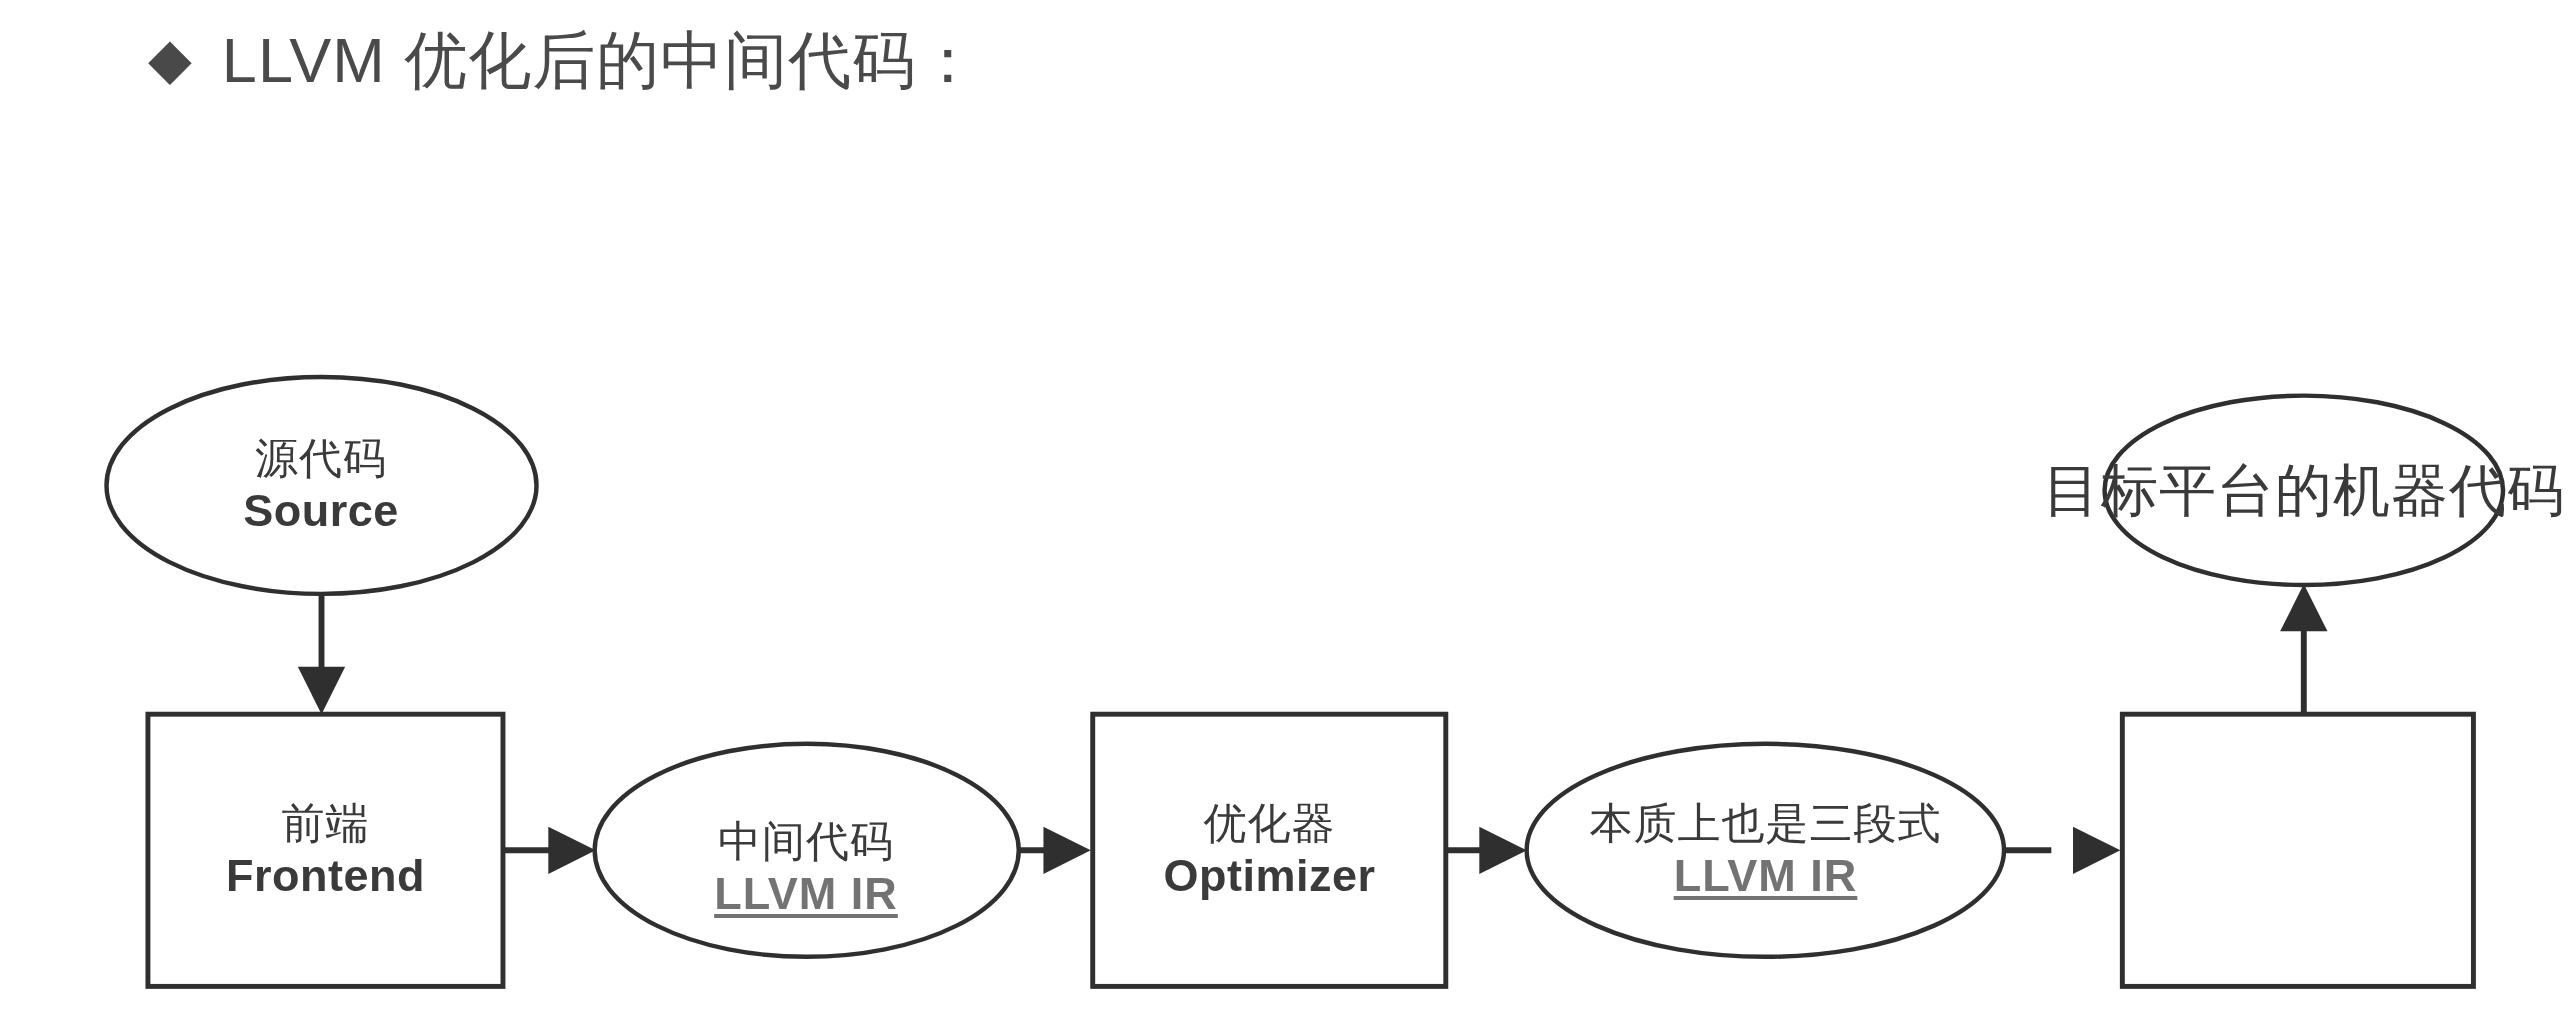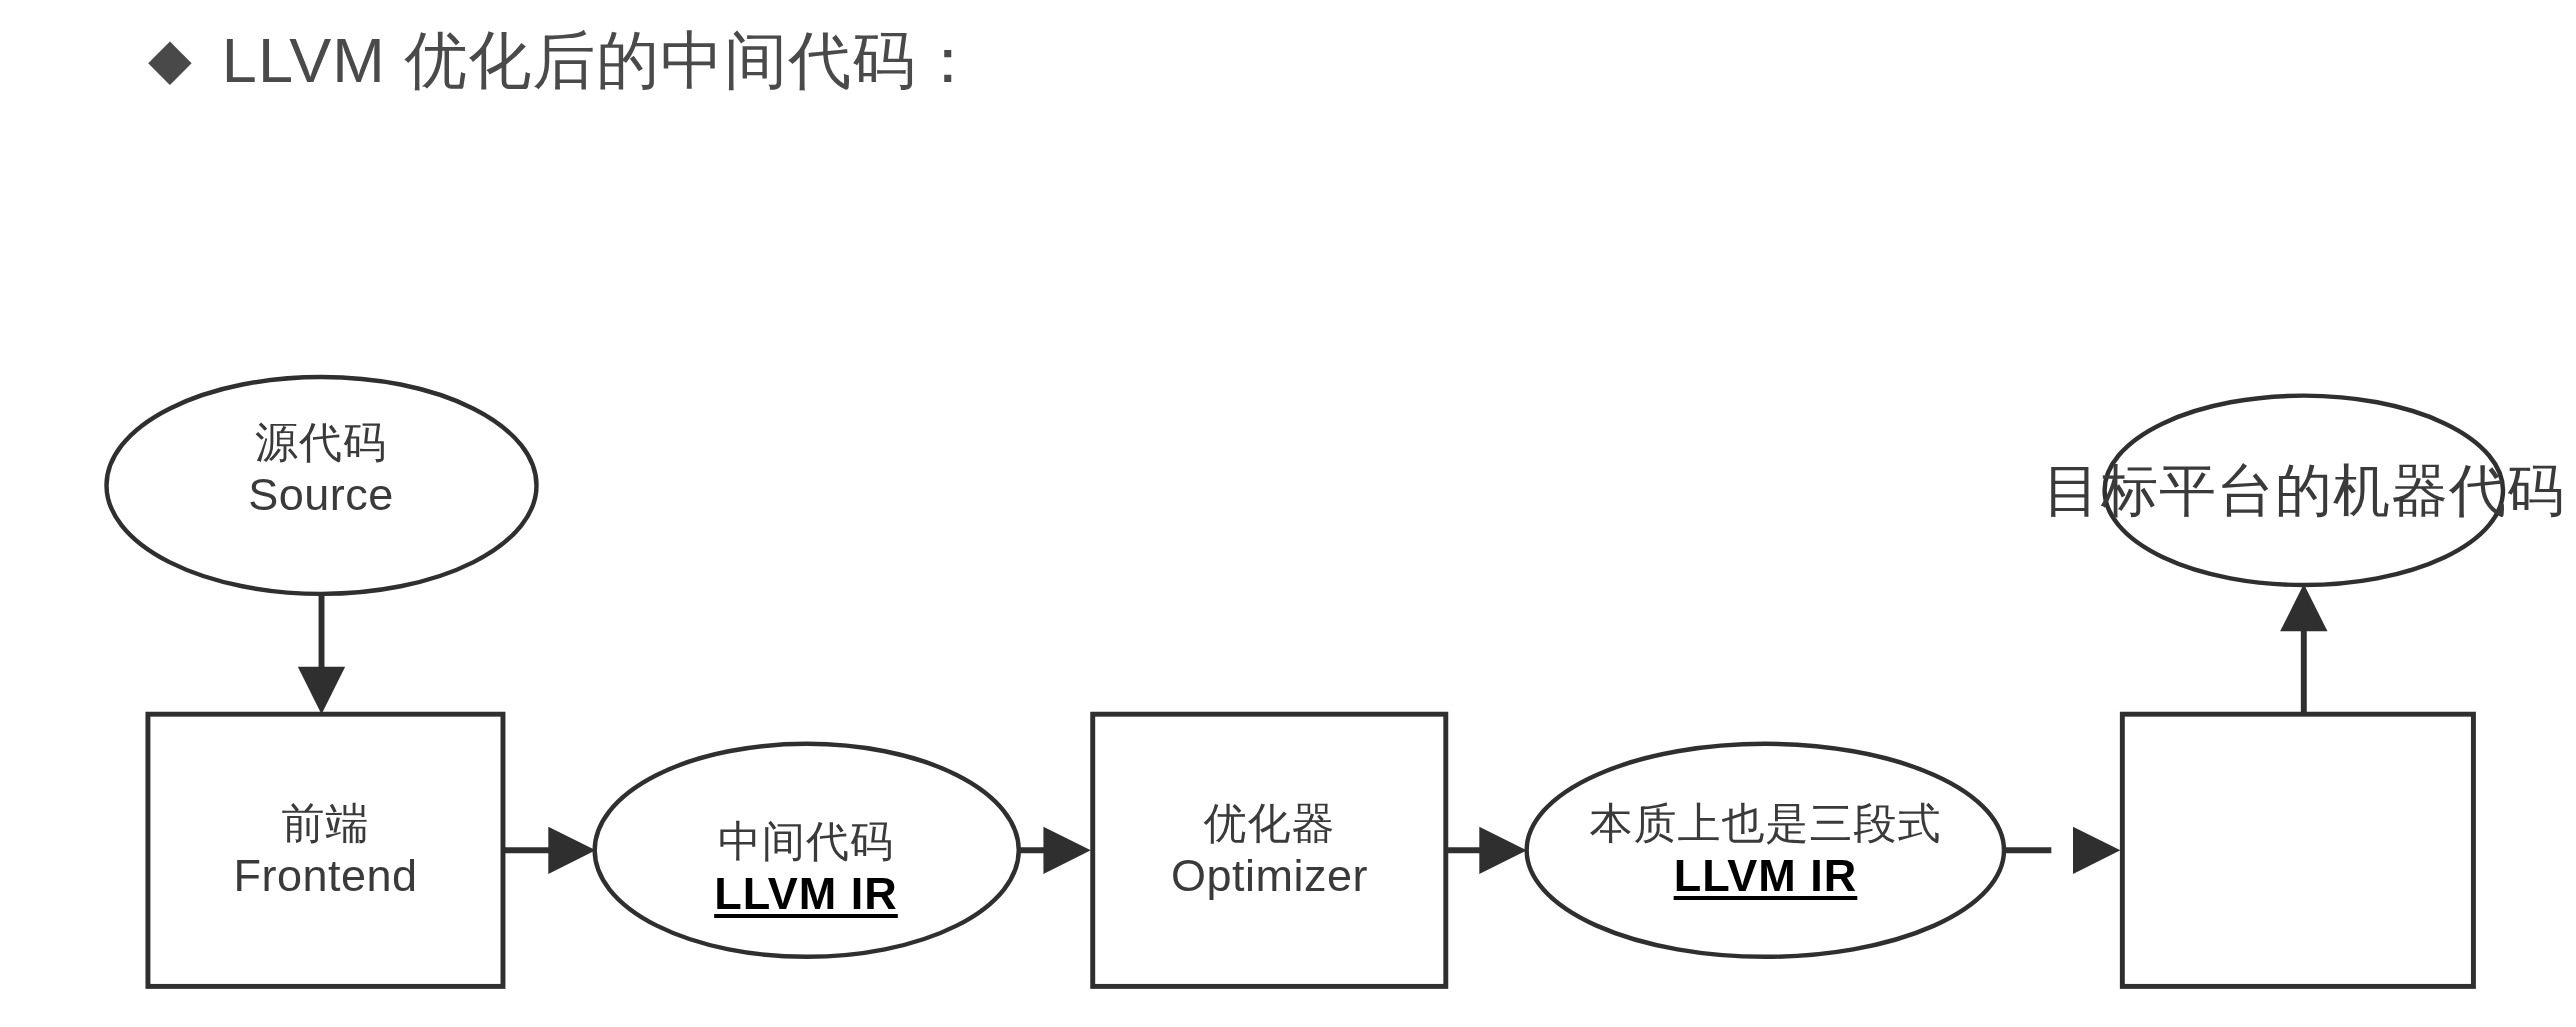--- a/index.html
+++ b/index.html
@@ -85,31 +85,31 @@
     pointer-events: none;
   }
   .lbl-cn {
     font-size: 43px;
     font-weight: 400;
     letter-spacing: 1px;
     white-space: nowrap;
   }
   .lbl-en {
     font-size: 45px;
-    font-weight: 400;
+    font-weight: 700;
     letter-spacing: 0.5px;
     white-space: nowrap;
   }
   .lbl-en.emphasis {
     font-weight: 700;
     text-decoration: underline;
     text-underline-offset: 5px;
     text-decoration-thickness: 4px;
     letter-spacing: 1px;
-    color: #000000;
+    color: #737373;
   }
   .single-line .lbl-cn {
     font-size: 57px;
   }
 </style>
 </head>
 <body>
 
 <div id="slide">
 
@@ -158,21 +158,21 @@
       <line class="edge" x1="2032" y1="862" x2="2080" y2="862"></line>
       <polygon class="edge-head" points="2150,862 2102,838 2102,886"></polygon>
     </g>
 
     <g>
       <line class="edge" x1="2336" y1="724" x2="2336" y2="630"></line>
       <polygon class="edge-head" points="2336,592 2312,640 2360,640"></polygon>
     </g>
   </svg>
 
-  <div class="node-label" style="left:124px; top:400px; width:394px; height:138px;">
+  <div class="node-label" style="left:124px; top:416px; width:394px; height:138px;">
     <span class="lbl-cn">源代码</span>
     <span class="lbl-en">Source</span>
   </div>
 
   <div class="node-label" style="left:148px; top:781px; width:355px; height:138px;">
     <span class="lbl-cn">前端</span>
     <span class="lbl-en">Frontend</span>
   </div>
 
   <div class="node-label" style="left:609px; top:799px; width:394px; height:138px;">

